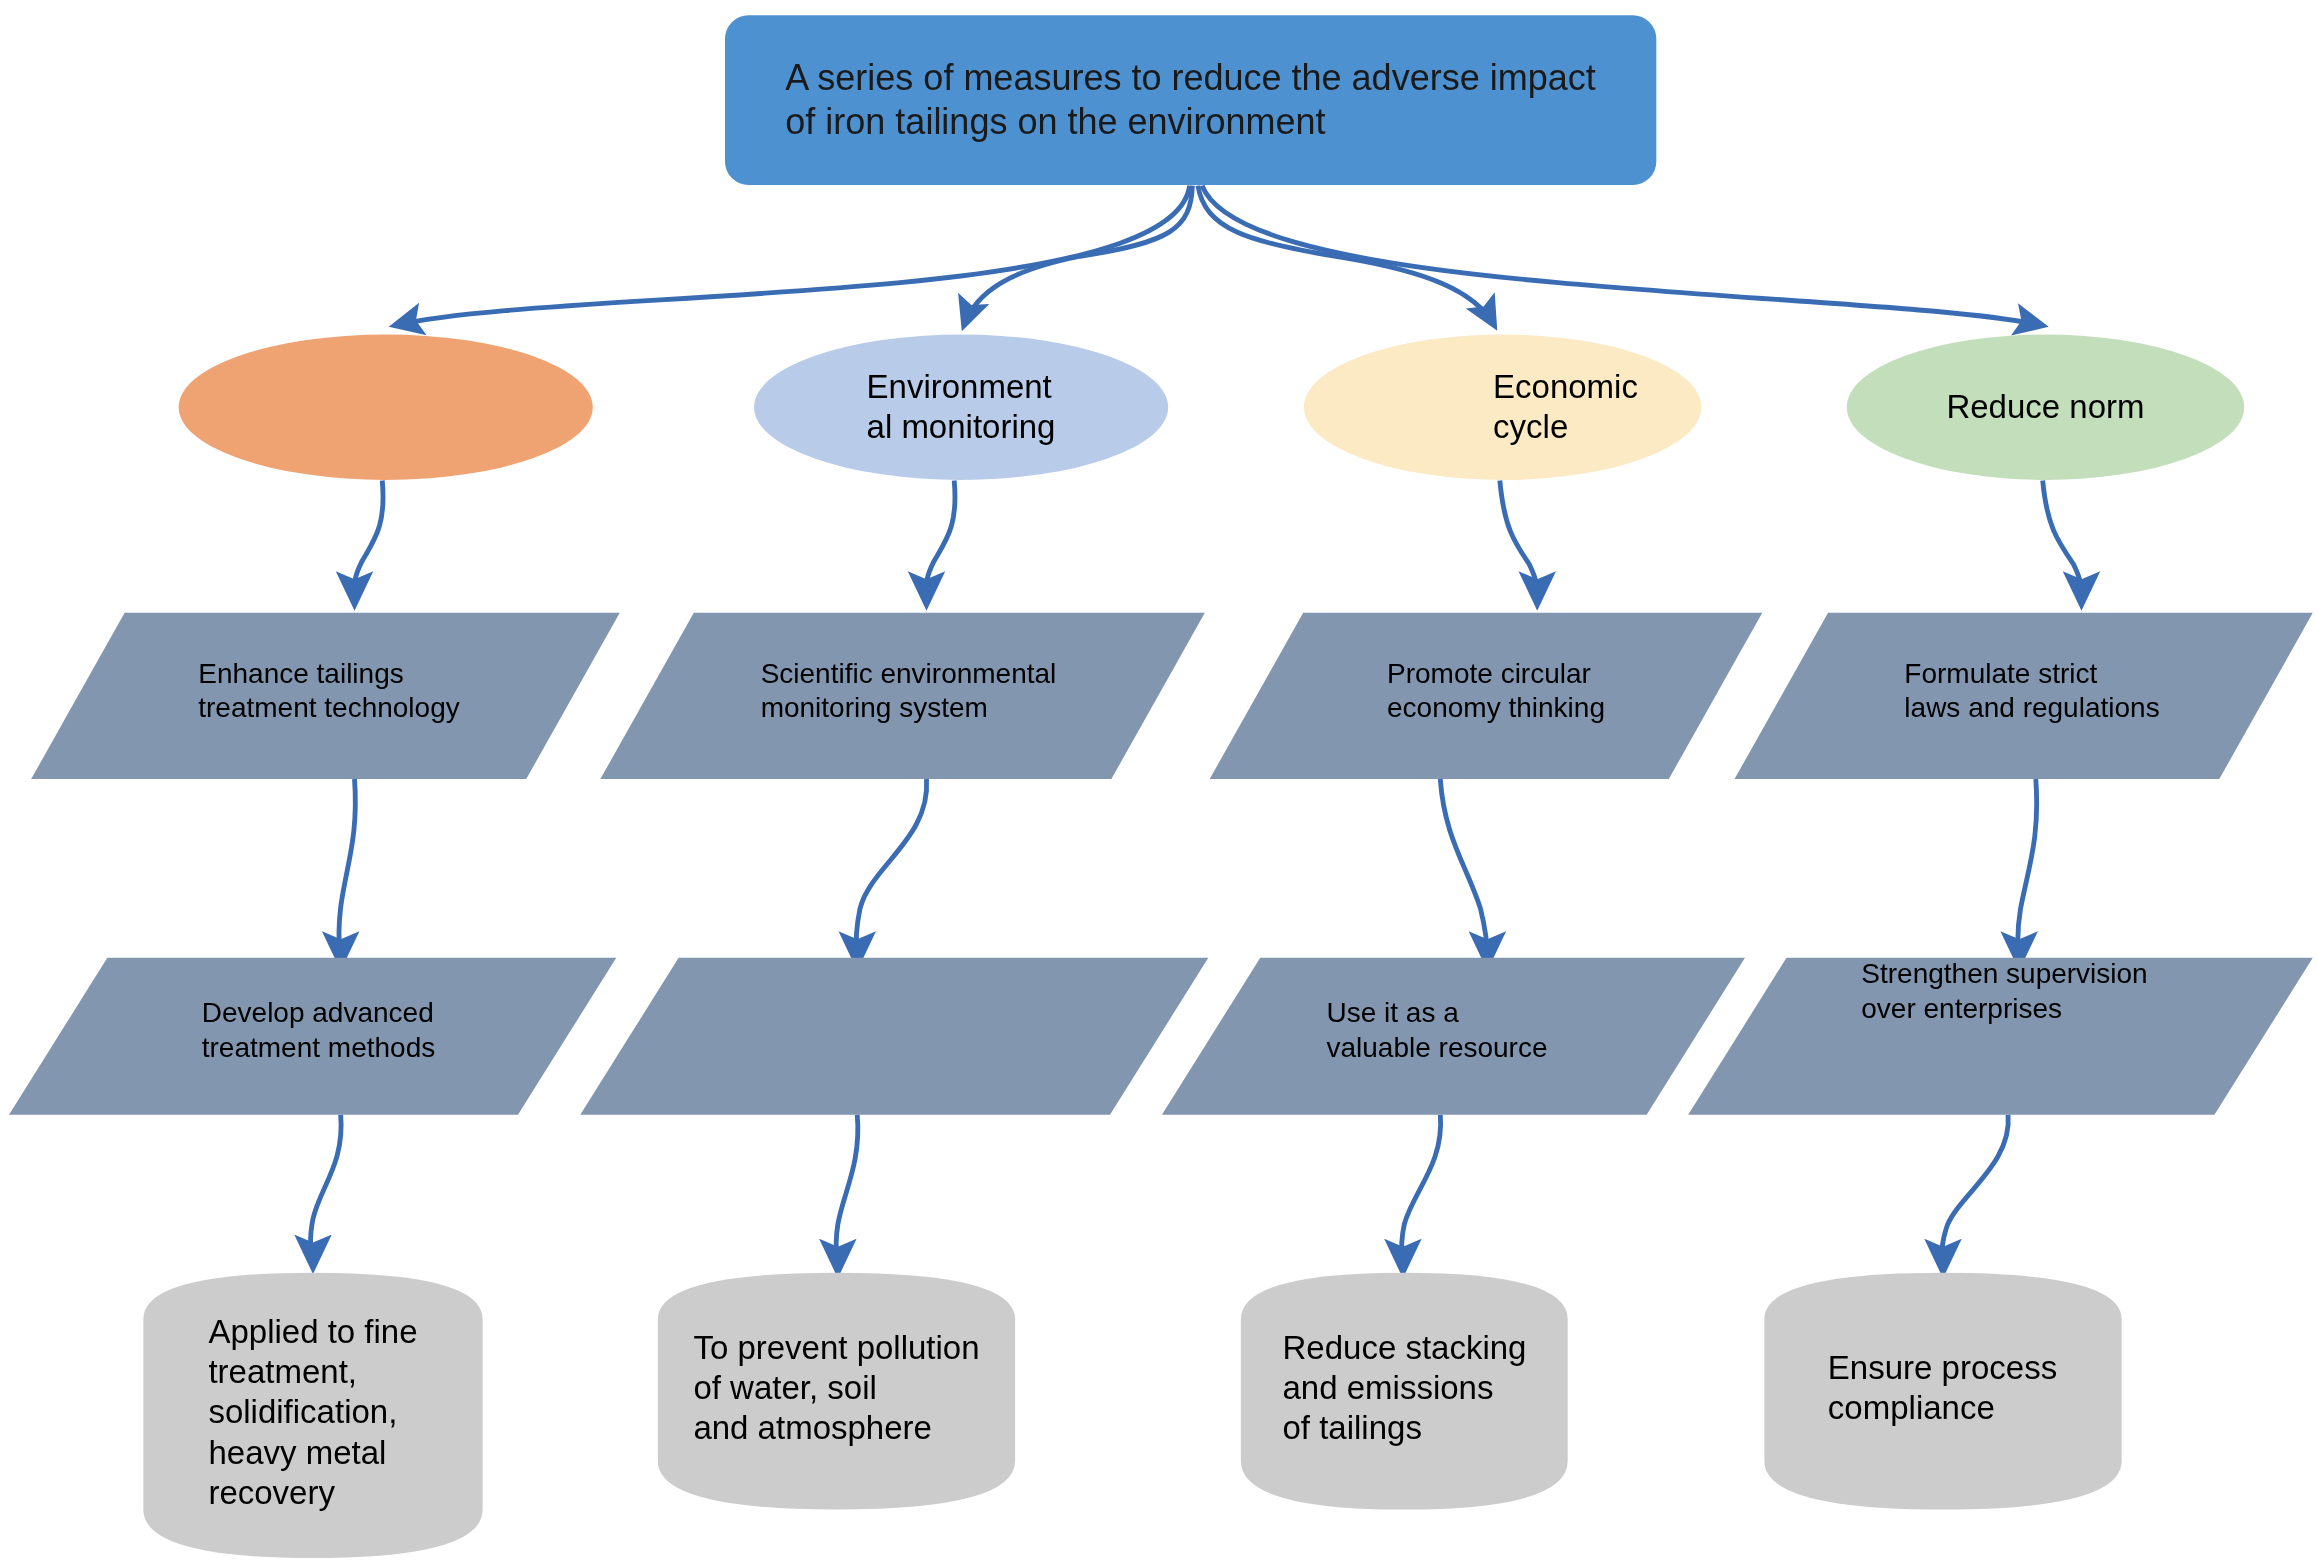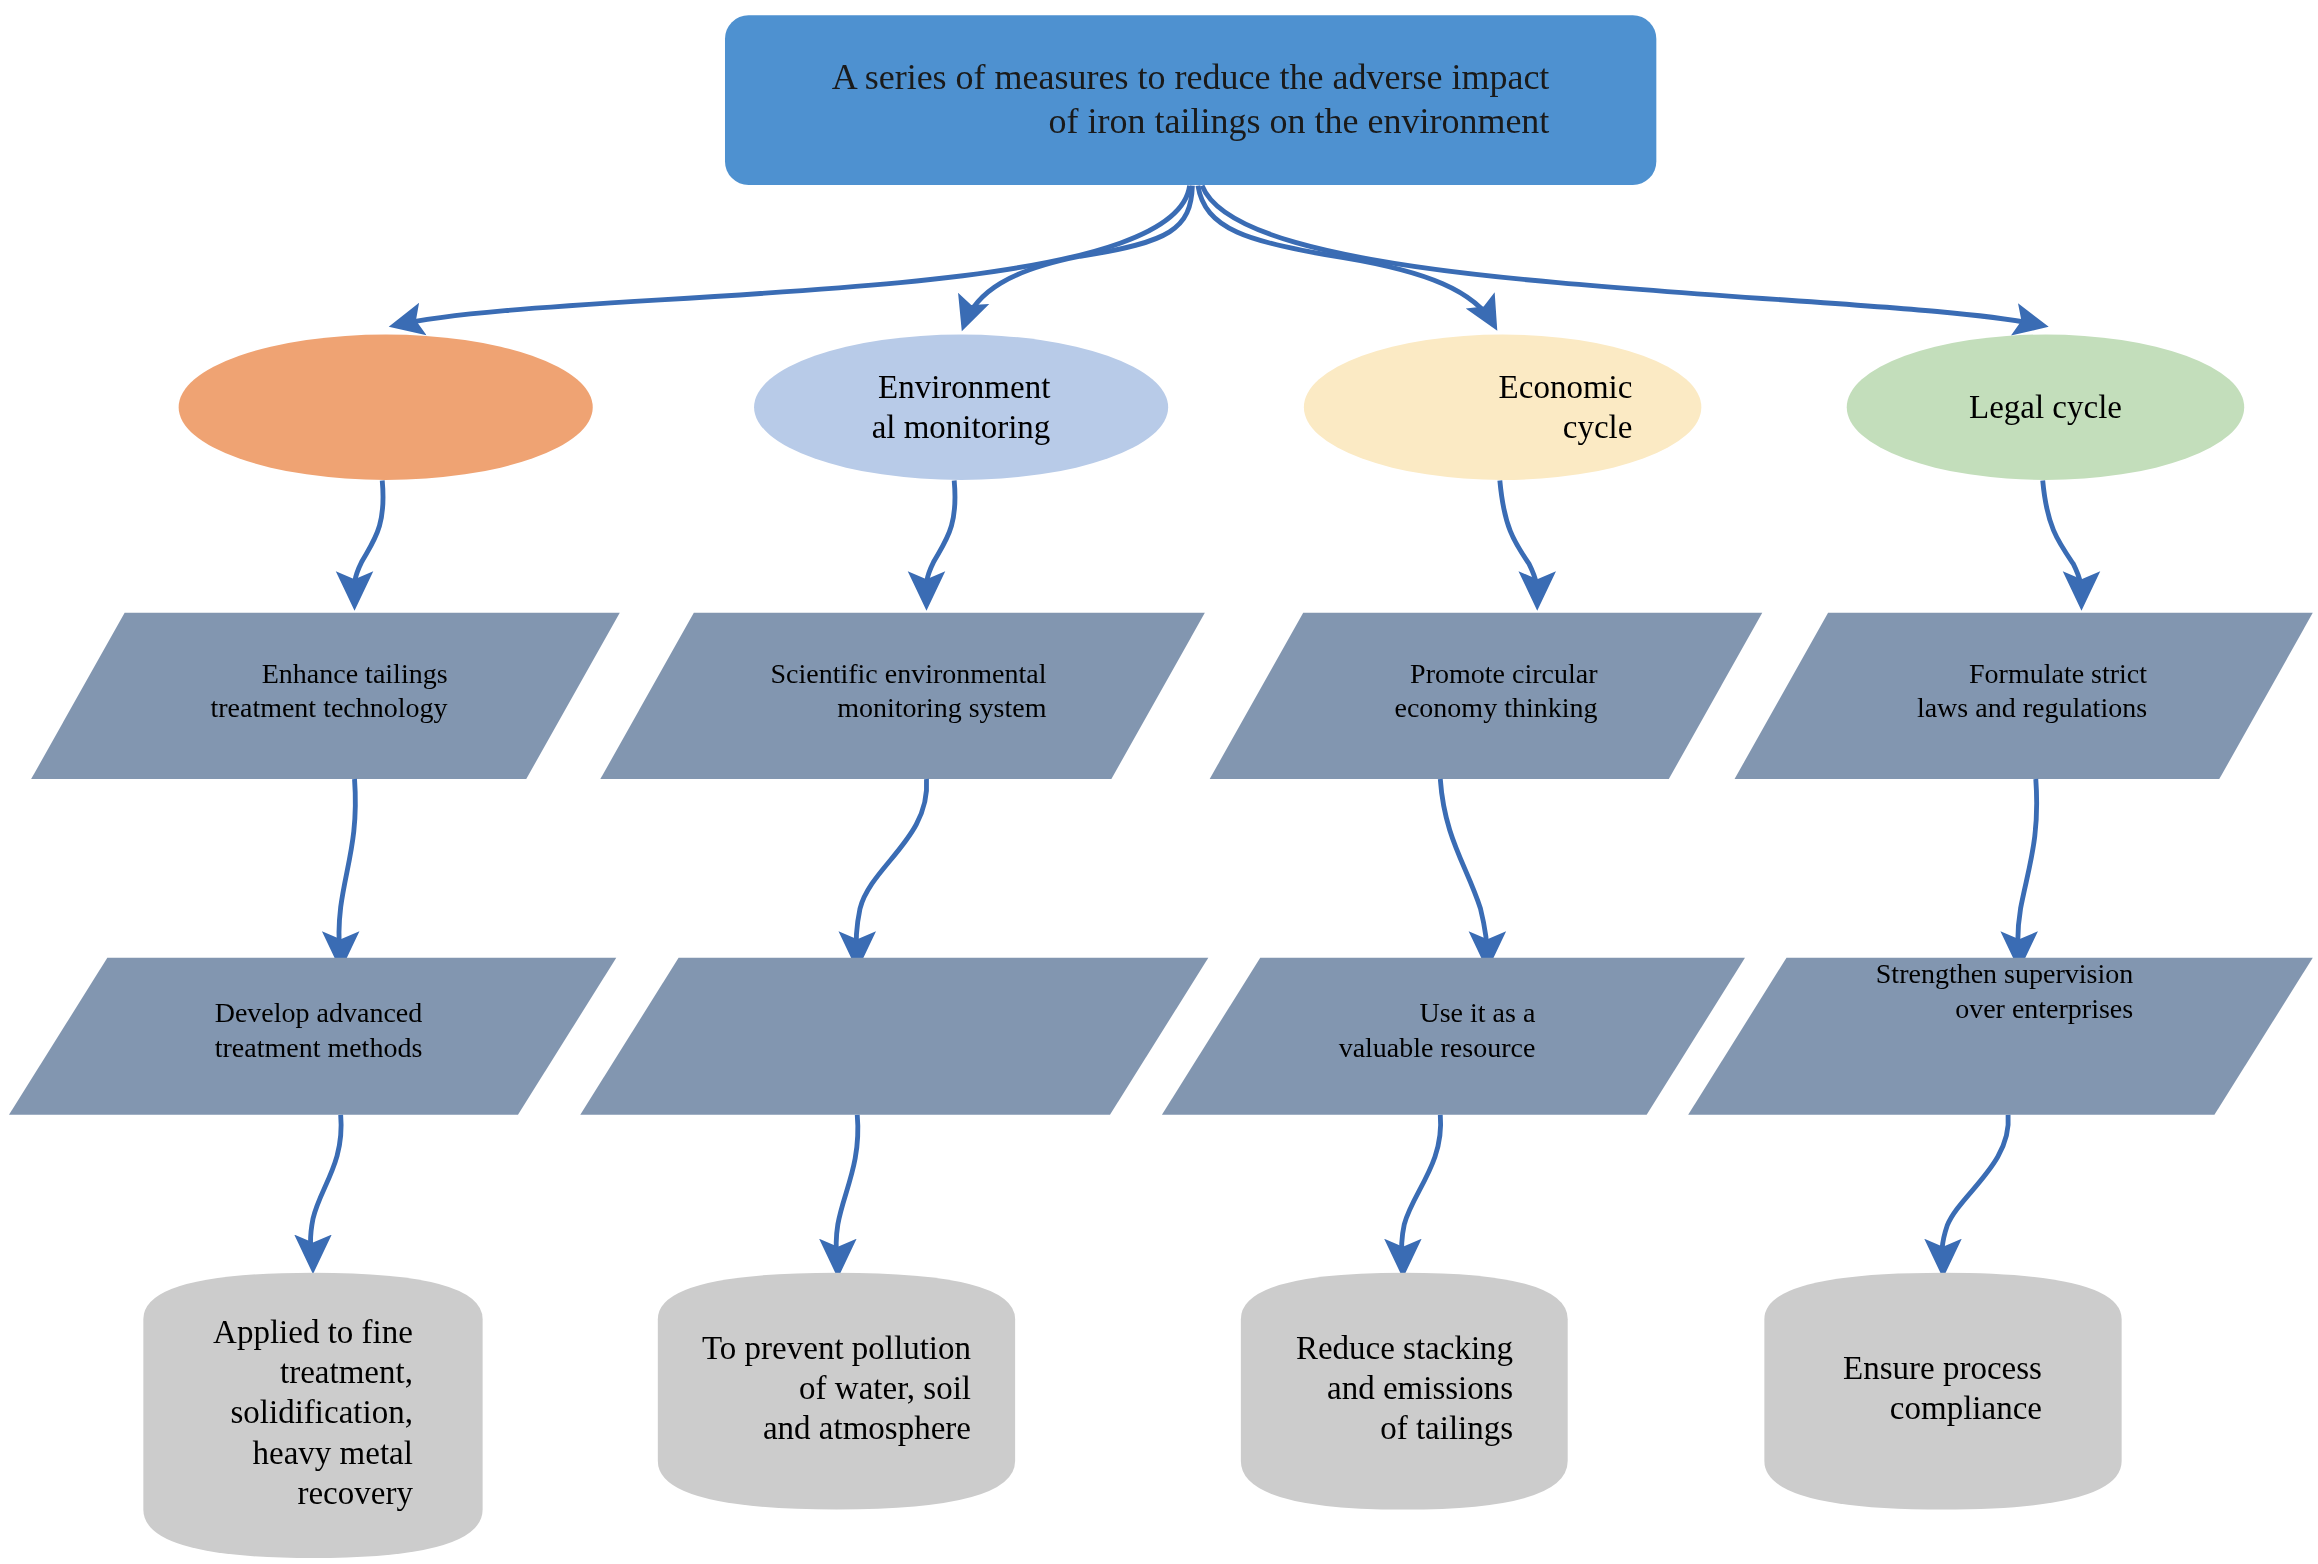--- a/index.html
+++ b/index.html
@@ -1,22 +1,22 @@
 <!DOCTYPE html>
 <html style="font-size:11px"><head>
 <meta charset="utf-8">
 <style>
   html,body{margin:0;padding:0;background:#ffffff;}
   body{width:2319px;height:1565px;font-family:"Liberation Serif",serif;}
   #stage{position:relative;width:2319px;height:1565px;overflow:hidden;background:#fff;}
   svg#flow{position:absolute;inset:0;width:2319px;height:1565px;display:block;}
   .nodetext{
     position:absolute;display:flex;align-items:center;justify-content:center;
-    text-align:right;color:#000;pointer-events:none;
-    font-family:Liberation Serif, serif;line-height:1.22;white-space:pre-line;
+    text-align:left;color:#000;pointer-events:none;
+    font-family:Liberation Sans, sans-serif;line-height:1.22;white-space:pre-line;
   }
   .title-text{font-size:36px;color:#1a1a1a;}
   .ellipse-text{font-size:33px;}
   .para-text{font-size:28px;}
   .cyl-text{font-size:33px;}
 </style>
 </head>
 <body>
 
 <div id="stage">
@@ -90,21 +90,21 @@
     </g>
   </svg>
 
   <div class="nodetext title-text" style="left:732px;top:22px;width:917px;height:156px;">A series of measures to reduce the adverse impact
 of iron tailings on the environment</div>
 
   <div class="nodetext ellipse-text" style="left:783px;top:346px;width:356px;height:122px;">Environment
 al monitoring</div>
   <div class="nodetext ellipse-text" style="left:1396px;top:346px;width:339px;height:122px;">Economic
 cycle</div>
-  <div class="nodetext ellipse-text" style="left:1876px;top:346px;width:339px;height:122px;">Legal cycle</div>
+  <div class="nodetext ellipse-text" style="left:1876px;top:346px;width:339px;height:122px;">Reduce norm</div>
 
   <div class="nodetext para-text" style="left:135px;top:627px;width:388px;height:128px;">Enhance tailings
 treatment technology</div>
   <div class="nodetext para-text" style="left:694px;top:627px;width:429px;height:128px;">Scientific environmental
 monitoring system</div>
   <div class="nodetext para-text" style="left:1309px;top:627px;width:374px;height:128px;">Promote circular
 economy thinking</div>
   <div class="nodetext para-text" style="left:1821px;top:627px;width:422px;height:128px;">Formulate strict
 laws and regulations</div>
 

